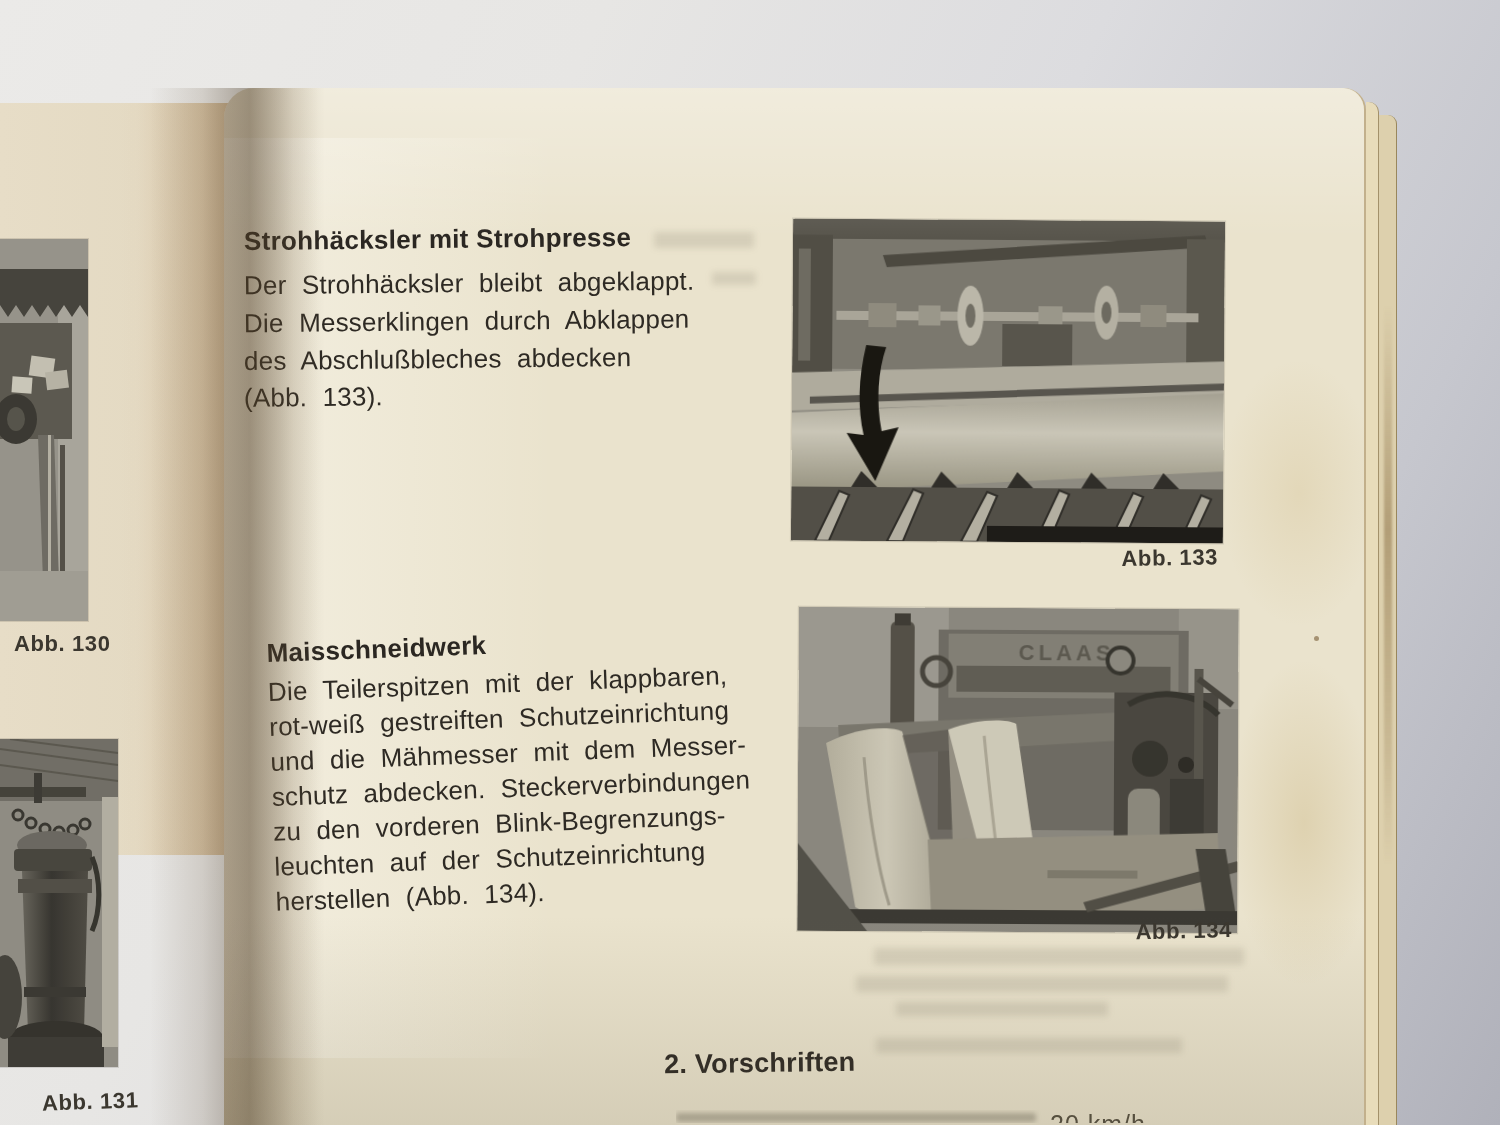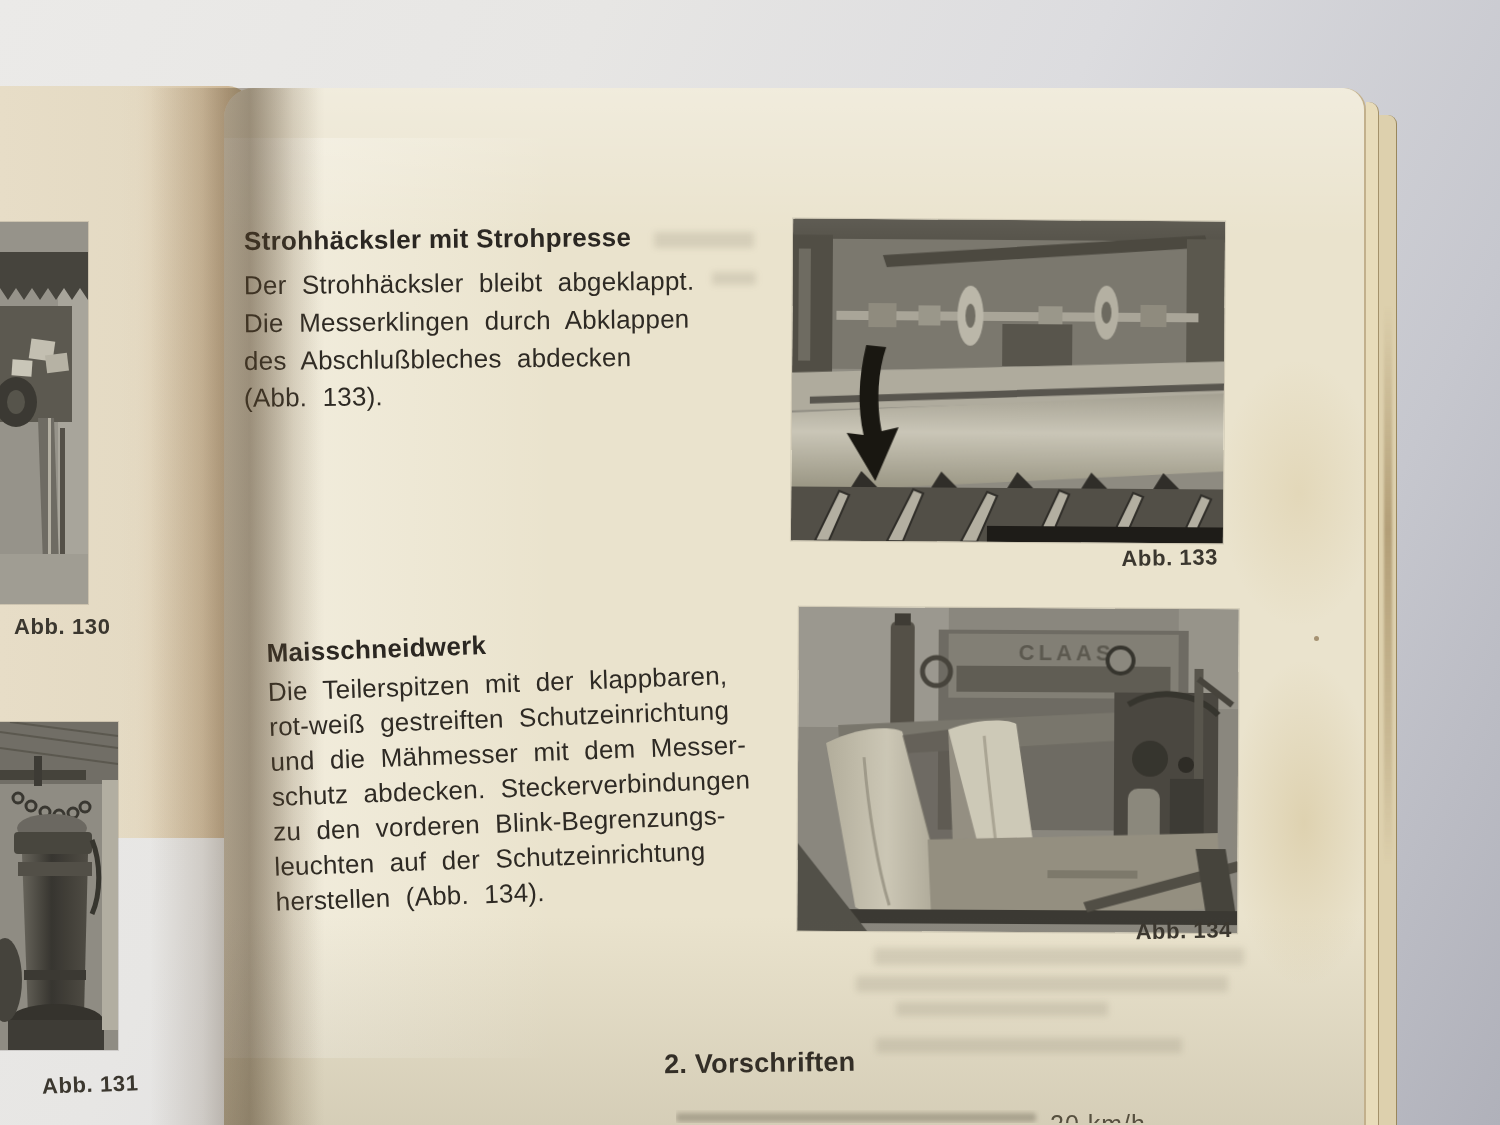--- a/index.html
+++ b/index.html
@@ -3,21 +3,21 @@
 <meta charset="utf-8">
 <style>
   html,body{margin:0;padding:0;}
   body{font-family:"Liberation Sans", sans-serif; background:#9fa0a8;}
   .scene{position:relative;width:1500px;height:1125px;overflow:hidden;
     background:linear-gradient(115deg,#ebeae8 0%,#e7e6e4 30%,#dcdcdf 55%,#c6c7ce 80%,#b0b1ba 100%);}
   .abs{position:absolute;}
   .noi{pointer-events:none;}
 
   
-  .left-page{left:0;top:86px;width:230px;height:752px;border-radius:0 22px 0 0;
+  .left-page{left:0;top:103px;width:230px;height:752px;border-radius:0 22px 0 0;
     background:linear-gradient(to right,#e7ddc7 0%,#e4dac3 55%,#d6c7a9 80%,#c2ad8a 100%);padding-left:20px;}
   .lp-pink{left:120px;top:0;width:110px;height:100%;background:linear-gradient(to right,rgba(215,160,125,0),rgba(215,160,125,.14));}
 
   
   .gutter{left:150px;top:88px;width:175px;height:1037px;z-index:6;
     background:linear-gradient(to right,rgba(90,70,45,0) 0%,rgba(90,70,45,.16) 30%,rgba(66,50,28,.40) 57%,rgba(90,70,45,.12) 82%,rgba(90,70,45,0) 100%);}
 
   
   .right-page{left:224px;top:88px;width:1140px;height:1037px;border-radius:30px 22px 0 0;
     background:#eae3cd;border-right:2px solid #c2b08c;}

